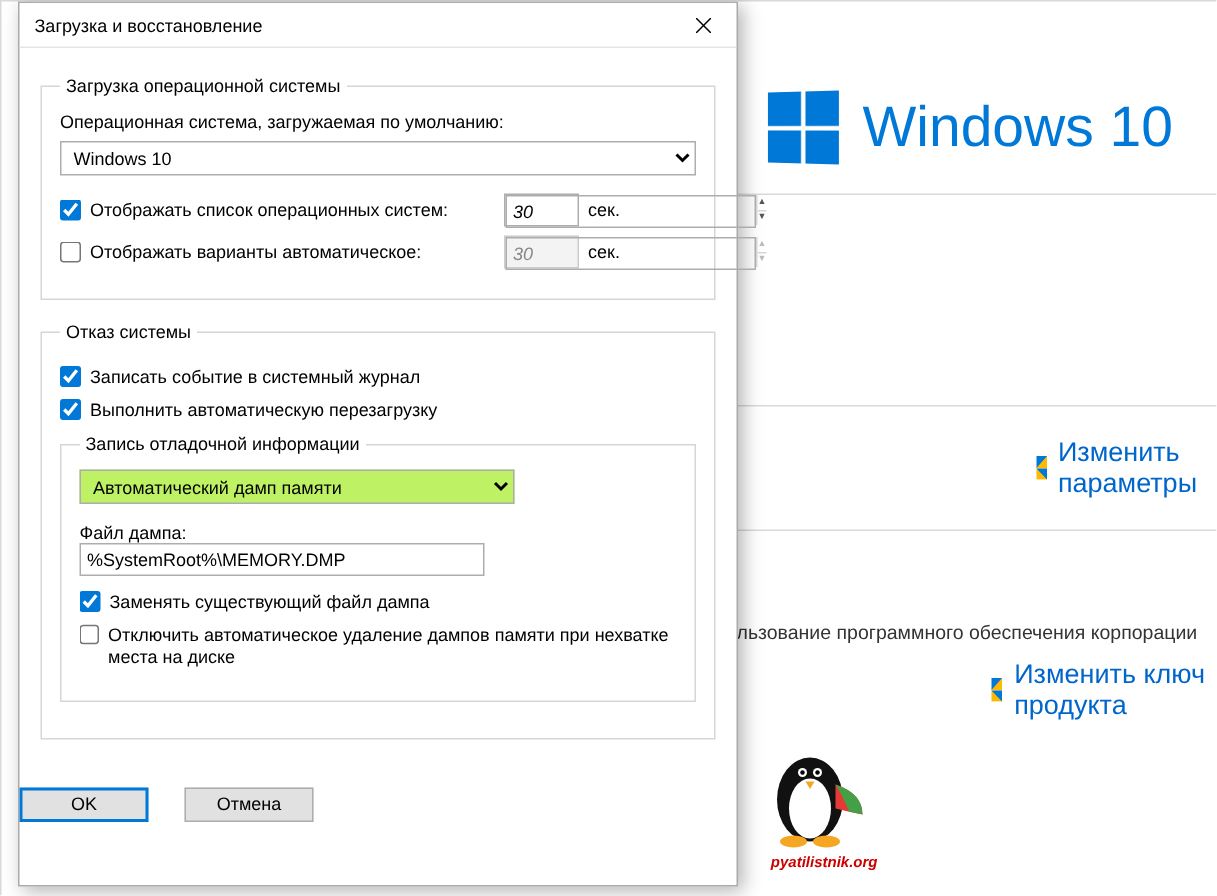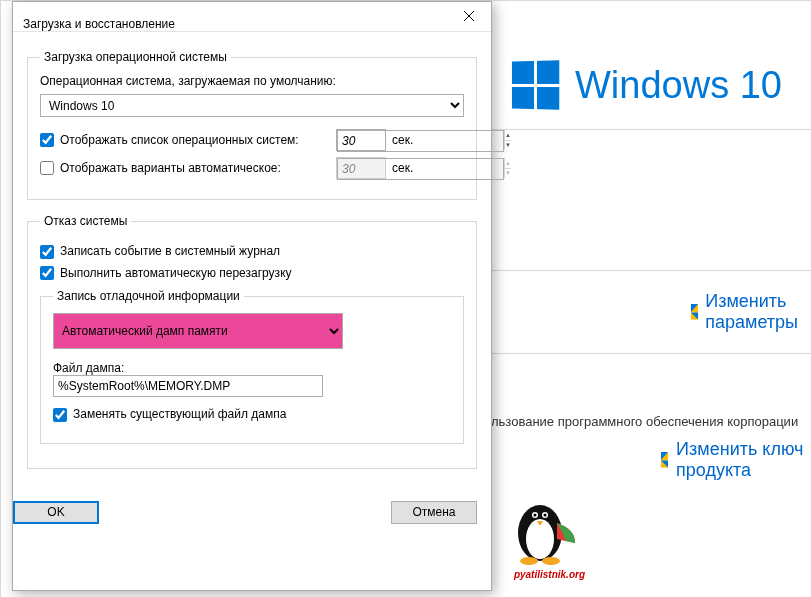--- a/index.html
+++ b/index.html
@@ -98,21 +98,21 @@
     left: 12px; top: 1px;
     width: 480px;
     height: 590px;
     background: #fff;
     border: 1px solid #aaa;
     box-shadow: 3px 3px 12px rgba(0,0,0,0.3);
   }
   .titlebar {
     height: 30px;
     display: flex;
-    align-items: flex-end;
+    align-items: center;
     padding: 0 0 0 10px;
     font-size: 12px;
     border-bottom: 1px solid #e5e5e5;
   }
   .titlebar-title { flex: 1; }
   .close-btn {
     width: 44px; height: 30px;
     display: flex; align-items: center; justify-content: center;
     font-size: 14px;
     cursor: pointer;
@@ -142,22 +142,22 @@
   select.wide {
     width: 100%;
     height: 23px;
     background: #fff;
     border: 1px solid #adadad;
     font-size: 12px;
     padding: 0 4px;
   }
   select.medium {
     width: 290px;
-    height: 36px;
-    background: #ec4899;
+    height: 23px;
+    background: #bef264;
     border: 1px solid #adadad;
     font-size: 12px;
     padding: 0 4px;
   }
   input[type=checkbox] {
     width: 14px; height: 14px;
     accent-color: #0078d7;
     margin: 0;
   }
   .spinner {
@@ -200,37 +200,37 @@
   .spinner-btns div:first-child { border-bottom: 1px solid #d6d6d6; }
   input[type=text] {
     height: 22px;
     border: 1px solid #adadad;
     padding: 0 4px;
     font-size: 12px;
     width: 270px;
   }
   .button-row {
     display: flex;
-    justify-content: space-between;
+    justify-content: flex-start;
     gap: 24px;
     padding: 8px 14px 14px 0;
   }
   button.dlg-btn {
     width: 86px;
     height: 23px;
     background: #e1e1e1;
     border: 1px solid #adadad;
     font-size: 12px;
     cursor: pointer;
   }
   button.dlg-btn.default {
     border: 2px solid #0078d7;
     background: #e1e1e1;
   }
-  .cb-row { display: flex; align-items: center; gap: 6px; margin: 6px 0; }
+  .cb-row { display: flex; align-items: flex-start; gap: 6px; margin: 6px 0; }
   .cb-row .cb-label { line-height: 1.3; }
 </style>
 </head>
 <body>
 
 <div class="background">
   <div class="bg-logo-row">
     <div class="win-logo">
       <div></div>
         <div></div>
@@ -335,20 +335,24 @@
         <legend>Запись отладочной информации</legend>
         <select class="medium">
           <option>Автоматический дамп памяти</option>
         </select>
         <div class="label" style="margin-top:12px">Файл дампа:</div>
         <input type="text" value="%SystemRoot%\MEMORY.DMP" style="">
         <div class="cb-row" style="margin-top:10px">
           <input type="checkbox" checked="" style="">
           <span class="cb-label">Заменять существующий файл дампа</span>
         </div>
+        <div class="cb-row">
+          <input type="checkbox" style="">
+          <span class="cb-label" style="max-width:380px">Отключить автоматическое удаление дампов памяти при нехватке места на диске</span>
+        </div>
       </fieldset>
     </fieldset>
   </div>
 
   <div class="button-row">
     <button class="dlg-btn default">OK</button>
     <button class="dlg-btn">Отмена</button>
   </div>
 </div>
 

